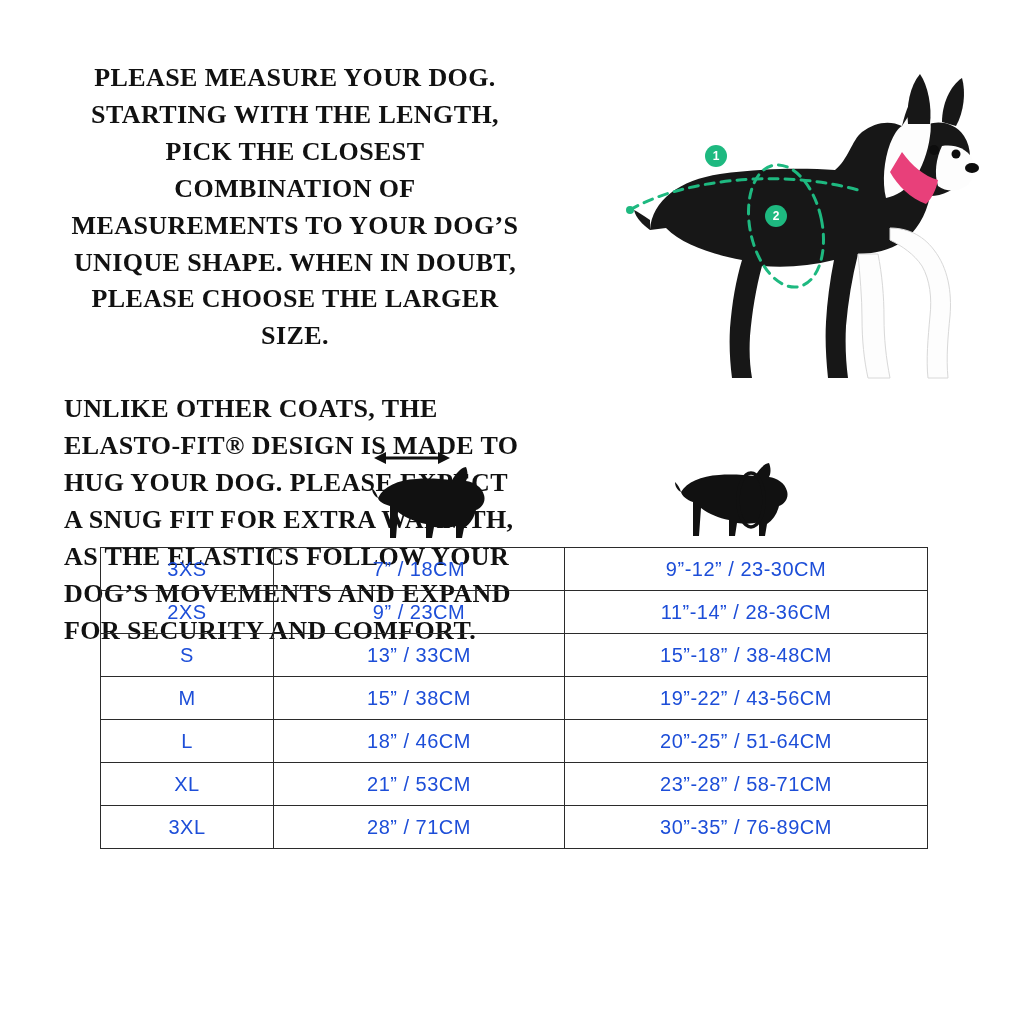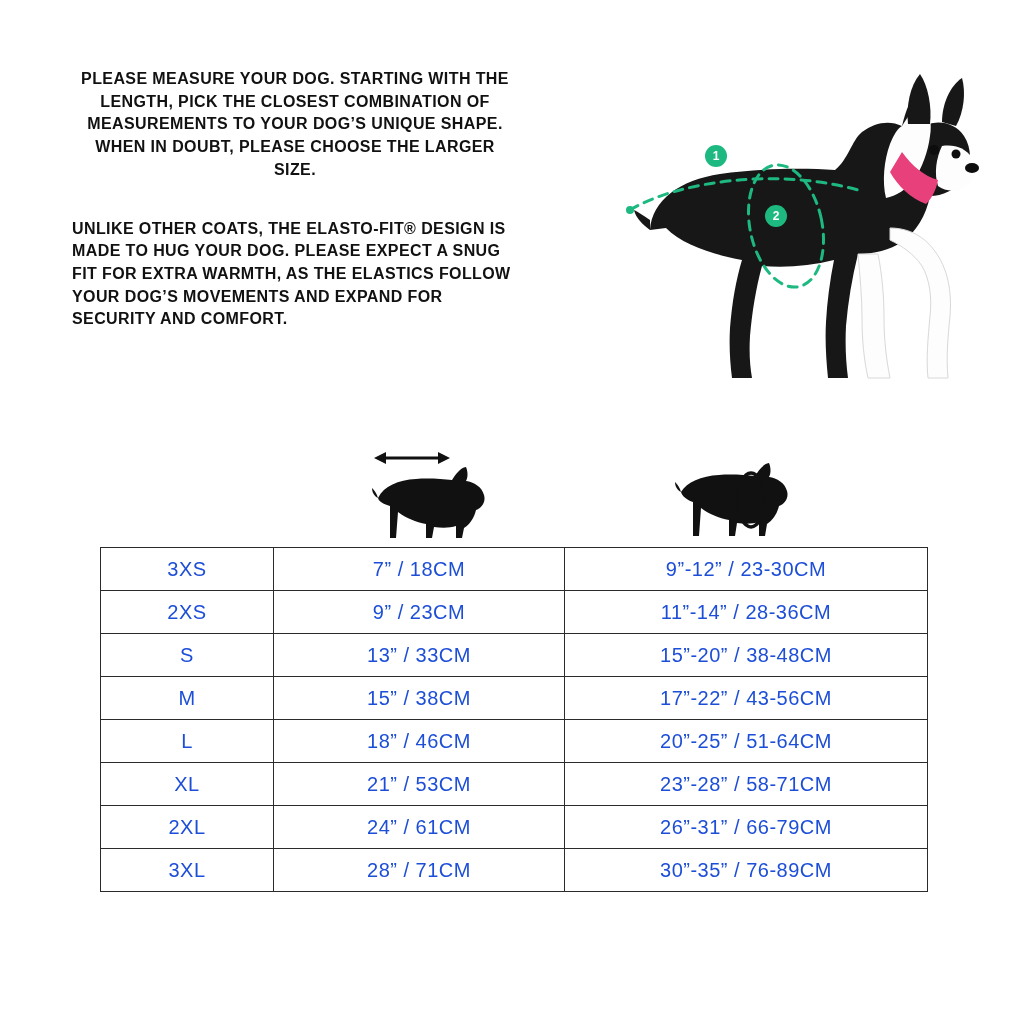--- a/index.html
+++ b/index.html
@@ -24,27 +24,27 @@
 
   
   .intro {
     position: absolute;
     left: 60px;
     top: 56px;
     width: 470px;
     text-align: center;
   }
   .intro p {
-    margin: 12px;
-    font-size: 16px;
+    margin: 4px;
+    font-size: 26px;
     line-height: 1.42;
     letter-spacing: 0.4px;
     font-weight: 700;
     text-transform: uppercase;
-    font-family: Liberation Sans, sans-serif;
+    font-family: Liberation Serif, serif;
     color: #111;
   }
   .intro p.para2 {
     margin-top: 36px;
     text-align: left;
   }
 
   
   .dog-photo {
     position: absolute;
@@ -226,43 +226,38 @@
         <td class="c-girth">9”-12” / 23-30CM</td>
       </tr>
       <tr>
         <td class="c-size">2XS</td>
         <td class="c-length">9” / 23CM</td>
         <td class="c-girth">11”-14” / 28-36CM</td>
       </tr>
       <tr>
         <td class="c-size">S</td>
         <td class="c-length">13” / 33CM</td>
-        <td class="c-girth">15”-20” / 38-48CM</td>
+        <td class="c-girth">15”-18” / 38-48CM</td>
       </tr>
       <tr>
         <td class="c-size">M</td>
         <td class="c-length">15” / 38CM</td>
-        <td class="c-girth">17”-22” / 43-56CM</td>
+        <td class="c-girth">19”-22” / 43-56CM</td>
       </tr>
       <tr>
         <td class="c-size">L</td>
         <td class="c-length">18” / 46CM</td>
         <td class="c-girth">20”-25” / 51-64CM</td>
       </tr>
       <tr>
         <td class="c-size">XL</td>
         <td class="c-length">21” / 53CM</td>
         <td class="c-girth">23”-28” / 58-71CM</td>
       </tr>
       <tr>
-        <td class="c-size">2XL</td>
-        <td class="c-length">24” / 61CM</td>
-        <td class="c-girth">26”-31” / 66-79CM</td>
-      </tr>
-      <tr>
         <td class="c-size">3XL</td>
         <td class="c-length">28” / 71CM</td>
         <td class="c-girth">30”-35” / 76-89CM</td>
       </tr>
     </tbody>
   </table>
 
 </div>
 
 </body></html>

